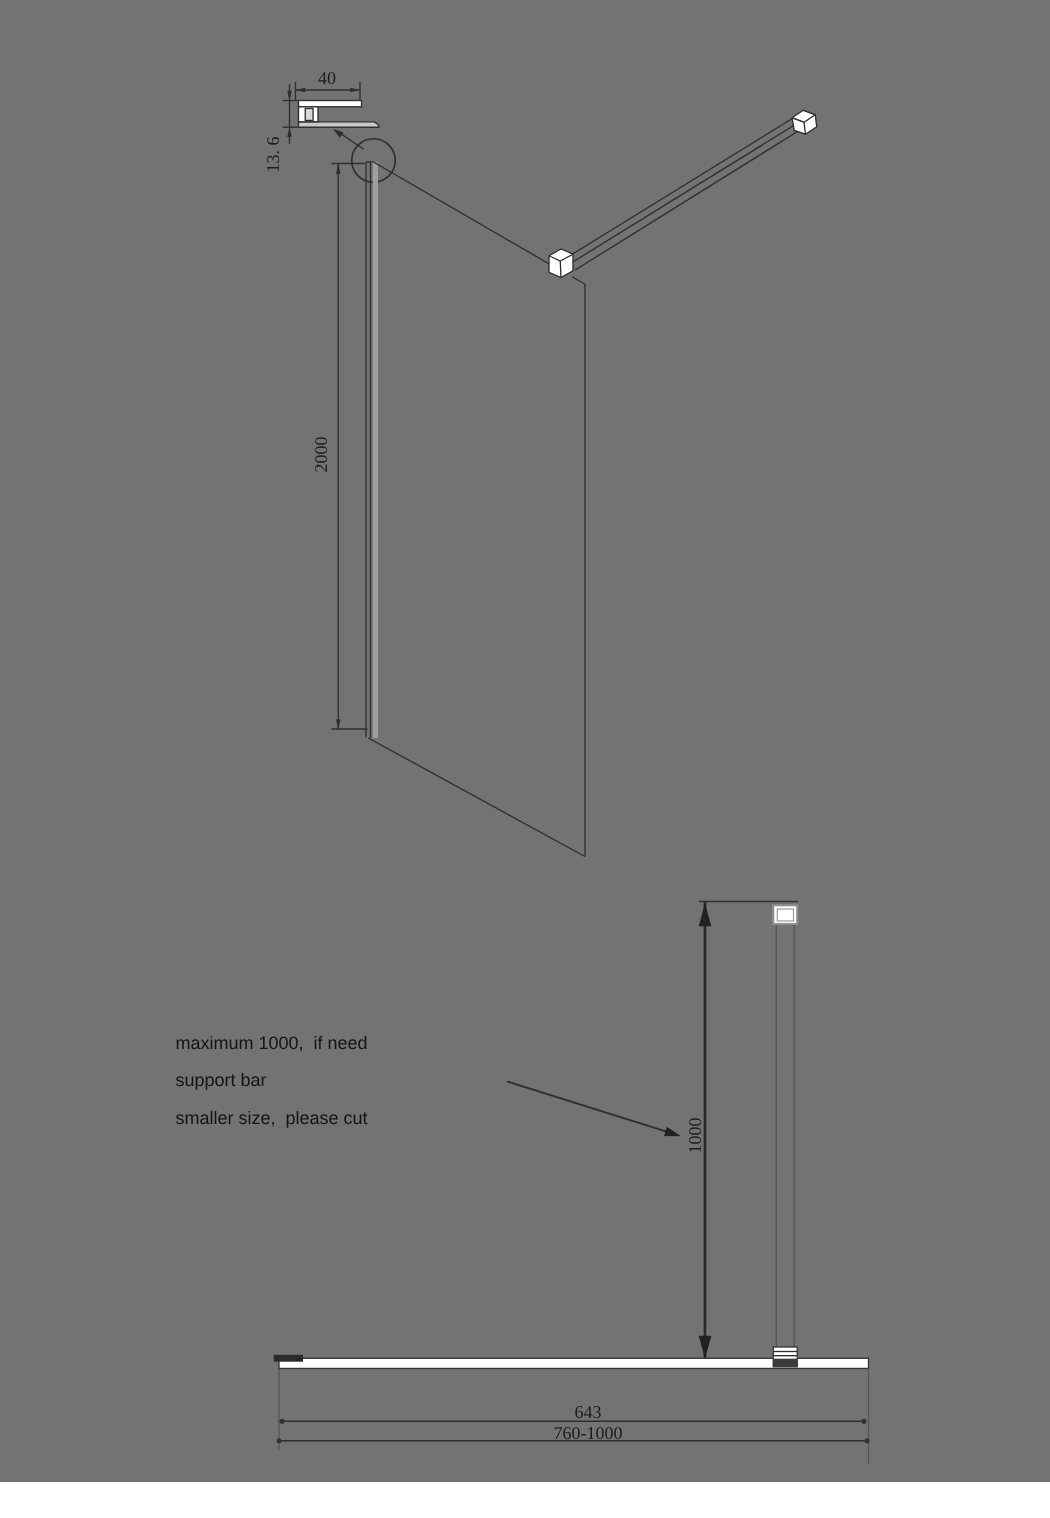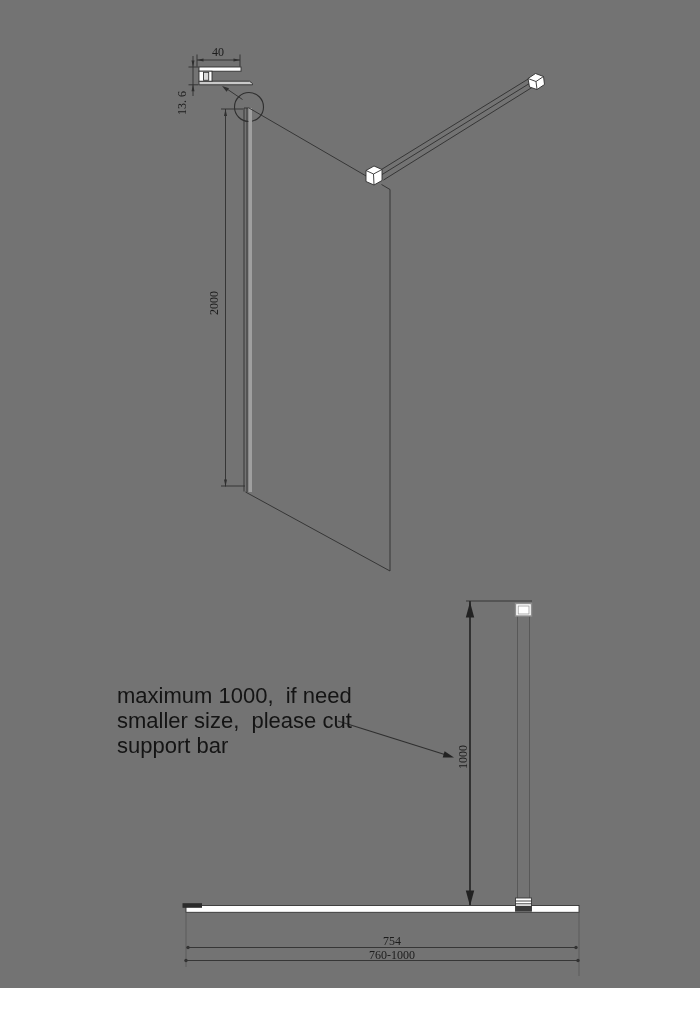--- a/index.html
+++ b/index.html
@@ -18,21 +18,21 @@
     color:#1c1c1c;
     white-space:pre;
     line-height:1;
   }
   .dim.h{transform:translate(-50%,-50%);}
   .dim.v{transform:translate(-50%,-50%) rotate(-90deg);}
   .note{
     position:absolute;
     left:117px;top:683px;
     font-family:"Liberation Sans", sans-serif;
-    font-size:22px;
+    font-size:12px;
     line-height:25px;
     color:#141414;
   }
   .note-line{white-space:pre;}
 </style>
 </head>
 <body>
 
 <div class="sheet">
 
@@ -157,23 +157,23 @@
   </svg>
 
   <div class="dim h" style="left:218px;top:52px;">40</div>
 
   <div class="dim v" style="left:182px;top:103px;">13. 6</div>
 
   <div class="dim v" style="left:214px;top:303px;">2000</div>
 
   <div class="dim v" style="left:463px;top:757px;">1000</div>
 
-  <div class="dim h" style="left:392px;top:941px;">754</div>
+  <div class="dim h" style="left:392px;top:941px;">643</div>
 
   <div class="dim h" style="left:392px;top:955px;">760-1000</div>
 
   <div class="note">
     <div class="note-line">maximum 1000,  if need</div>
+    <div class="note-line">support bar</div>
     <div class="note-line">smaller size,  please cut</div>
-    <div class="note-line">support bar</div>
   </div>
 
 </div>
 
 </body></html>

